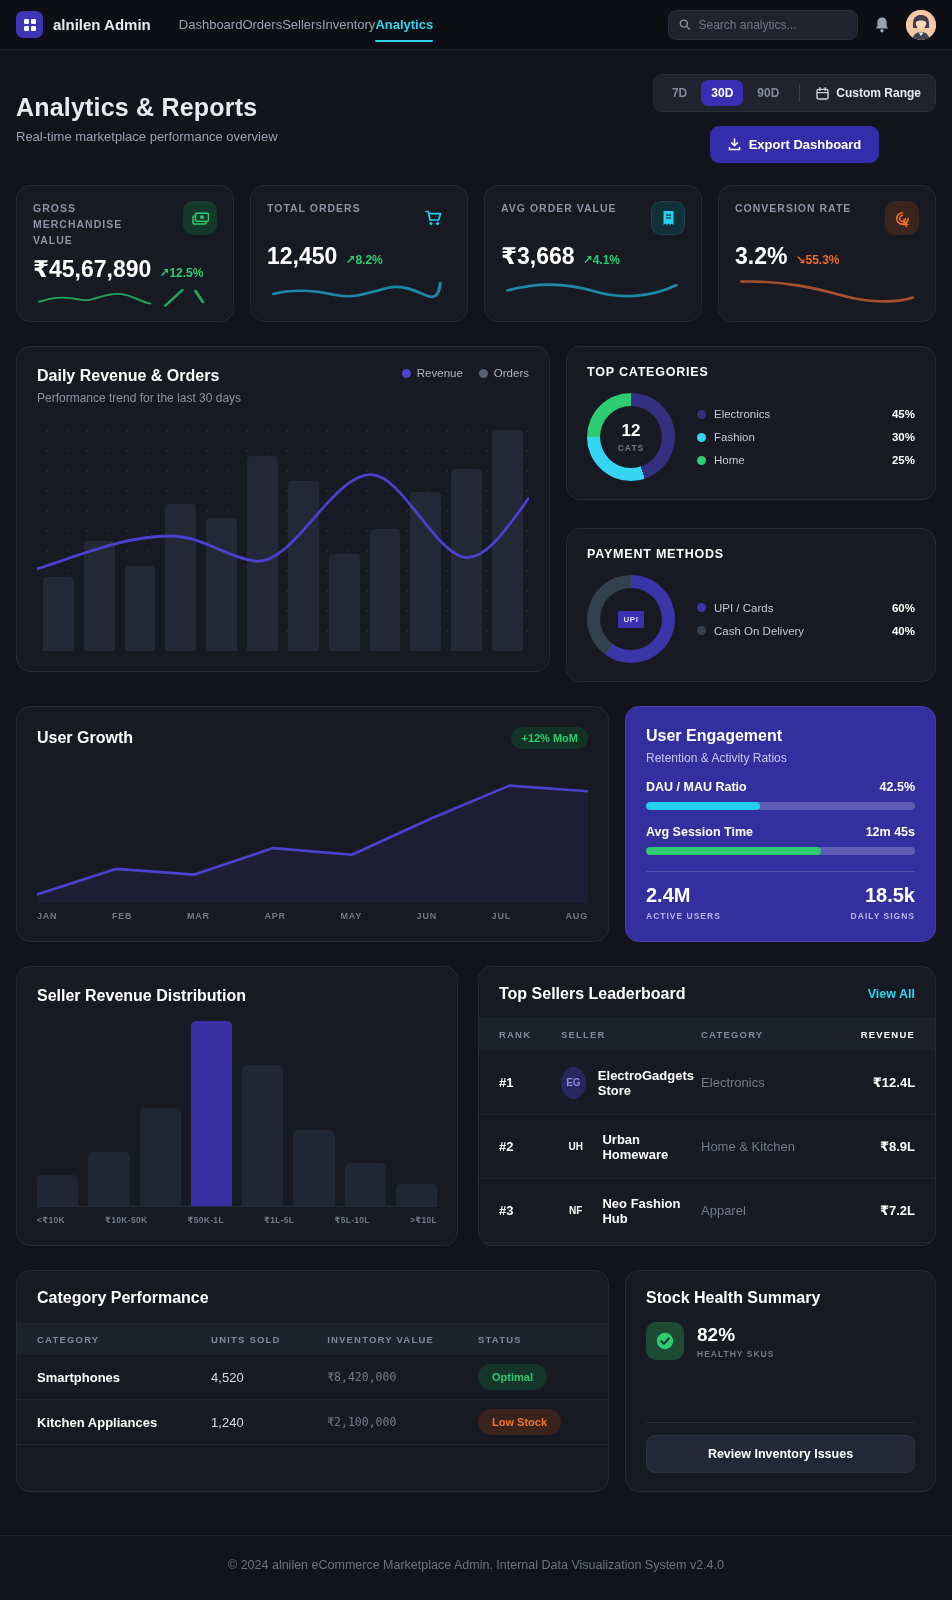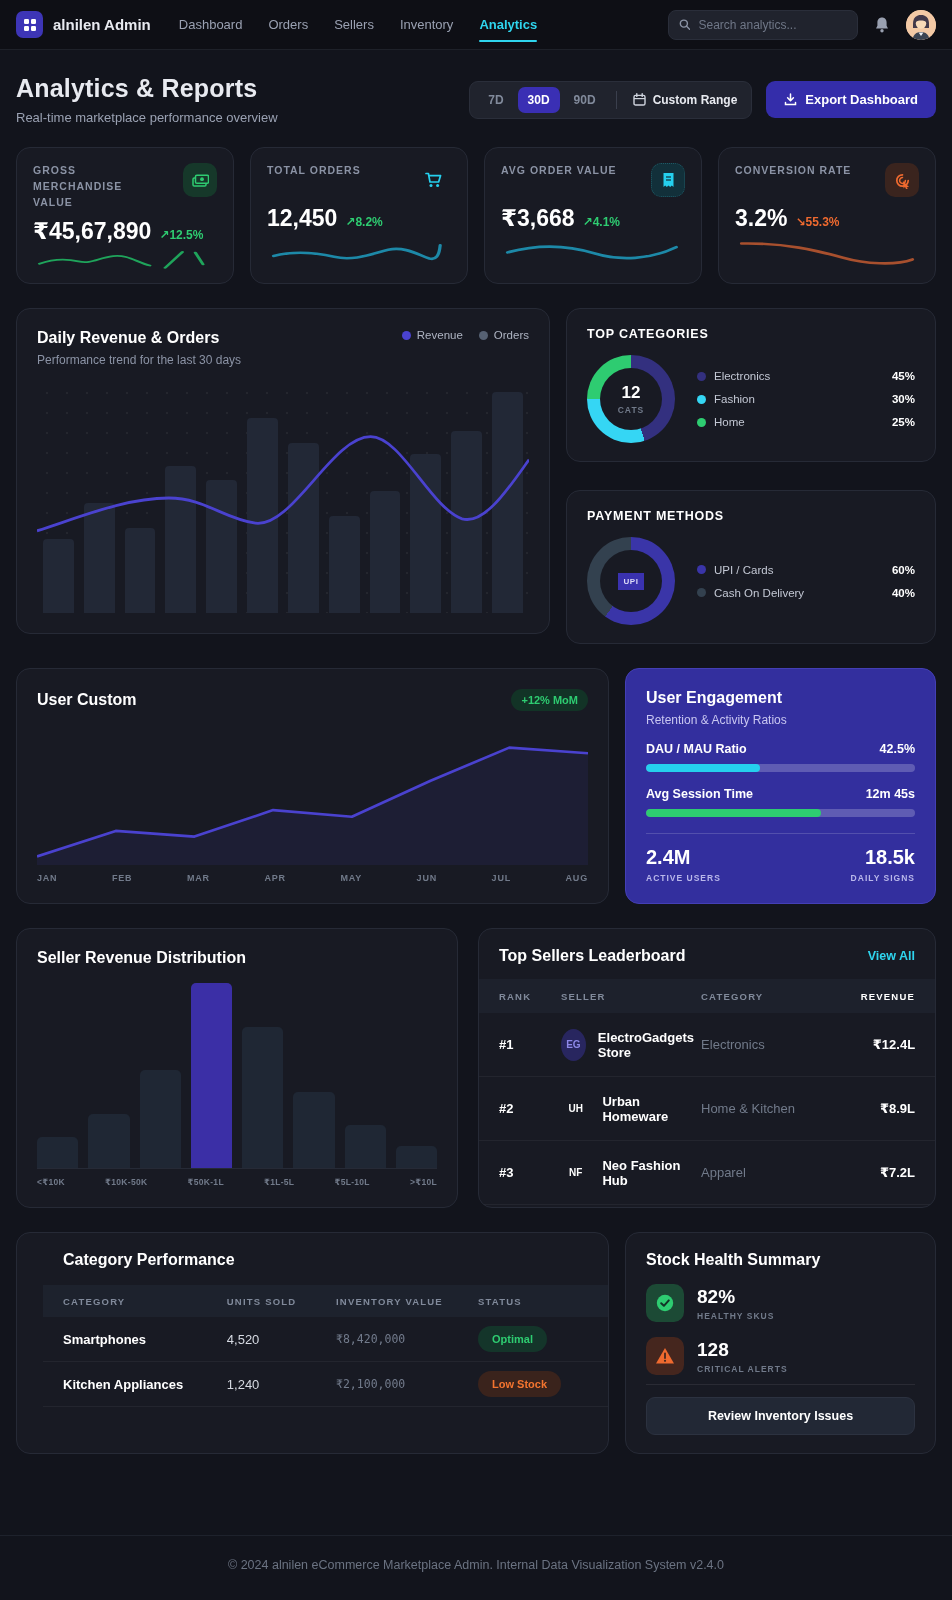--- a/index.html
+++ b/index.html
@@ -10,41 +10,41 @@
     display:flex; flex-direction:column;
   }
   
   .topbar {
     height:50px; background:#0e0f15; border-bottom:1px solid #1e2129;
     display:flex; align-items:center; padding:1px 16px; gap:10px;
   }
   .logo-box { width:27px; height:27px; border-radius:7px; background:#3d35b6;
     display:flex; align-items:center; justify-content:center; }
   .brand { font-size:15px; font-weight:bold; margin-right:18px; }
-  .nav { display:flex; gap:26px; font-size:13px; color:#9aa1b2; }
+  .nav { display:flex; font-size:13px; color:#9aa1b2; }
   .nav .nav-item { cursor:pointer; position:relative; text-decoration:none; color:#9aa1b2; }
   .nav .nav-item.active { color:#2fd5ee; font-weight:bold; }
   .nav .nav-item.active::after { content:""; position:absolute; left:0; right:0; bottom:-10px;
     height:2px; background:#2fd5ee; border-radius:2px; }
   .topbar-right { margin-left:auto; display:flex; align-items:center; gap:16px; }
   .search {
     display:flex; align-items:center; gap:8px; background:#20232d; border:1px solid #2a2e3a;
     border-radius:8px; height:30px; width:190px; padding:0 10px;
   }
   .search input { background:transparent; border:0; outline:none; color:#cfd4de;
     font-size:12px; width:100%; font-family:inherit; }
   .search input::placeholder { color:#6f7787; }
   .avatar { width:30px; height:30px; border-radius:50%; background:#f3c9a5; overflow:hidden;
     display:flex; align-items:flex-end; justify-content:center; cursor:pointer; }
   
   main { padding:0 16px; flex:0 0 auto; }
   .page-head { display:flex; align-items:center; justify-content:space-between; margin:24px 0 22px; }
   .page-title { font-size:25px; font-weight:800; letter-spacing:.2px; }
   .page-sub { font-size:13px; color:#9aa1b2; margin-top:7px; }
-  .head-controls { display:flex; align-items:center; gap:14px; }
+  .head-controls { display:flex; align-items:center; gap:14px;flex-direction:column; }
   .range-group { display:flex; align-items:center; background:#20232d; border:1px solid #2a2e3a;
     border-radius:9px; padding:5px 8px; gap:4px; }
   .range-btn { font-size:12px; font-weight:bold; color:#818a9b; padding:6px 10px; border-radius:7px;
     background:transparent; border:0; cursor:pointer; font-family:inherit; }
   .range-btn.active { background:#3a2fb4; color:#fff; }
   .range-divider { width:1px; height:18px; background:#3a3f4d; margin:0 6px; }
   .custom-range { display:flex; align-items:center; gap:7px; font-size:12px; font-weight:bold;
     color:#e8eaf0; cursor:pointer; padding:0 6px; }
   .export-btn { display:flex; align-items:center; gap:8px; background:#342daa; color:#fff;
     font-size:13px; font-weight:bold; border:0; border-radius:9px; padding:11px 18px;
@@ -145,21 +145,21 @@
   .seller-cell { display:flex; align-items:center; gap:12px; font-weight:800; color:#fff; }
   .s-avatar { width:32px; height:32px; border-radius:50%; display:flex; align-items:center;
     justify-content:center; font-size:10px; font-weight:800; }
   .lb-row:nth-of-type(1) .s-avatar { background:#133844; color:#2fd5ee; }
   .lb-row:nth-of-type(2) .s-avatar { background:#1c7a41; color:#eafff2; }
   .lb-row:nth-of-type(3) .s-avatar { background:#28265f; color:#8d88e8; }
   .col-cat { color:#717a8a; }
   .col-rev { font-weight:800; color:#fff; }
   
   .row5 { display:grid; grid-template-columns:1fr 311px; gap:16px; }
-  .catperf-card { height:222px; overflow:hidden;padding-left:26px; }
+  .catperf-card { height:222px; overflow:hidden; }
   .cp-head { padding:18px 20px 16px; }
   .cp-cols { display:grid; grid-template-columns:1.5fr 1fr 1.3fr 110px; align-items:center; padding:0 20px; }
   .cp-thead { background:#1d222d; height:32px; font-size:9.5px; letter-spacing:1.2px; color:#818a9b;
     font-weight:bold; text-transform:uppercase; }
   .cp-row { height:45px; border-bottom:1px solid rgba(255,255,255,.05); font-size:13px; }
   .cp-name { font-weight:800; color:#fff; }
   .cp-units { color:#d6dae2; }
   .cp-value { font-family:"DejaVu Sans Mono",monospace; font-size:11.5px; color:#727b8c; }
   .pill { display:inline-block; font-size:11px; font-weight:bold; padding:7px 14px; border-radius:999px; }
   .pill.optimal { background:#14352a; color:#2ecc71; }
@@ -433,21 +433,21 @@
             </div>
           </div>
         </div>
       </div>
     </div>
   </section>
 
   <section class="row3">
     <div class="card growth-card">
       <div class="growth-head">
-        <div class="panel-title">User Custom</div>
+        <div class="panel-title">User Growth</div>
         <div class="mom-badge">+12% MoM</div>
       </div>
       <div class="growth-plot">
         <svg viewBox="0 0 560 150" preserveAspectRatio="none">
           <polygon fill="rgba(74,66,207,0.10)" points="0,141 80,114 160,120 240,92 320,99 400,61 480,26 560,32 560,150 0,150"></polygon>
           <polyline fill="none" stroke="#4a42cf" stroke-width="2.8" stroke-linejoin="round" points="0,141 80,114 160,120 240,92 320,99 400,61 480,26 560,32"></polyline>
         </svg>
       </div>
       <div class="month-row">
         <span>JAN</span>
@@ -592,33 +592,20 @@
           <svg class="ic" width="20" height="20" viewBox="0 0 20 20">
             <circle cx="10" cy="10" r="8.2" fill="#2ecc71"></circle>
             <path d="M6.2 10.2 L8.9 12.8 L13.8 7.4" fill="none" stroke="#123326" stroke-width="2" stroke-linecap="round" stroke-linejoin="round"></path>
           </svg>
         </div>
         <div>
           <div class="stock-val">82%</div>
           <div class="stock-cap">HEALTHY SKUS</div>
         </div>
       </div>
-      <div class="stock-row">
-        <div class="stock-icon warn">
-          <svg class="ic" width="20" height="18" viewBox="0 0 20 18">
-            <path d="M10 1 L19 16.5 L1 16.5 Z" fill="#ef6a2f"></path>
-            <line x1="10" y1="6.5" x2="10" y2="11" stroke="#45261e" stroke-width="1.8" stroke-linecap="round"></line>
-            <circle cx="10" cy="13.8" r="1.1" fill="#45261e"></circle>
-          </svg>
-        </div>
-        <div>
-          <div class="stock-val">128</div>
-          <div class="stock-cap">CRITICAL ALERTS</div>
-        </div>
-      </div>
       <div class="stock-div"></div>
       <button class="review-btn">Review Inventory Issues</button>
     </div>
   </section>
 </main>
 
 <footer>
   <span>© 2024 alnilen eCommerce Marketplace Admin. Internal Data Visualization System v2.4.0</span>
 </footer>
 

